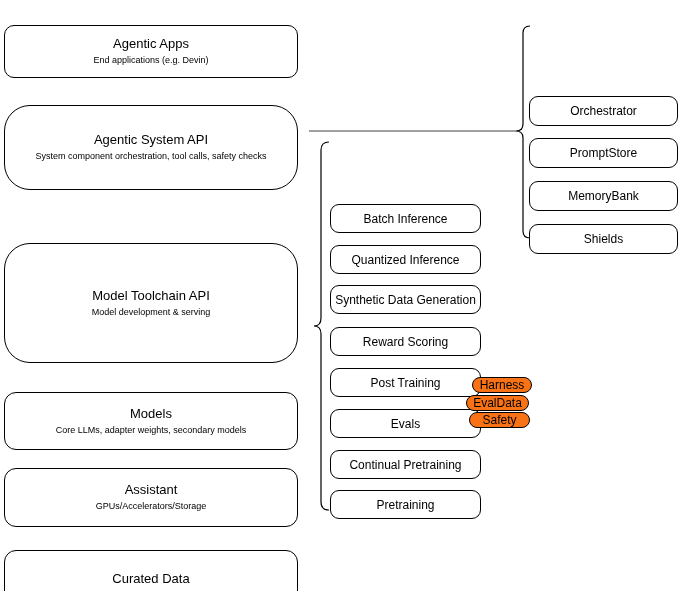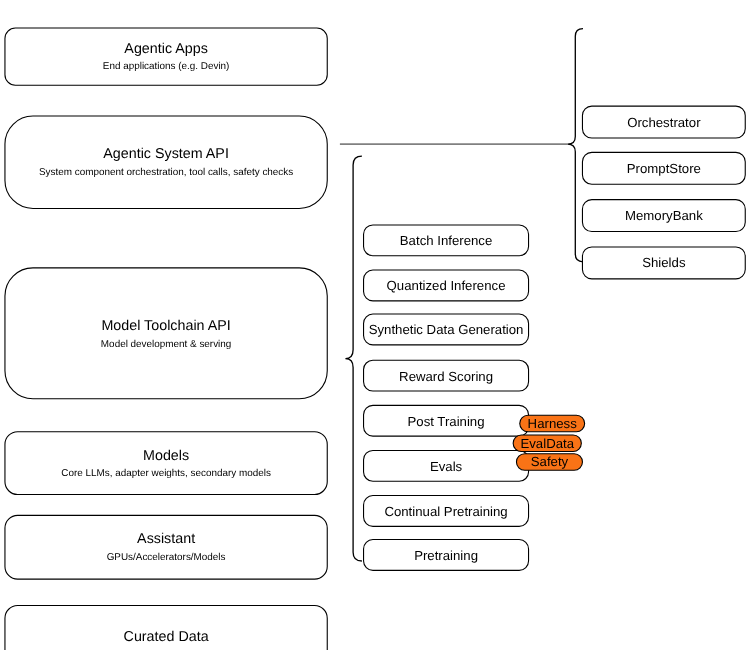--- a/index.html
+++ b/index.html
@@ -50,21 +50,21 @@
     <div class="bsub">Model development &amp; serving</div>
   </div>
 
   <div class="node lbox" style="top:372px; height:58px; border-radius:12px">
     <div class="btitle">Models</div>
     <div class="bsub">Core LLMs, adapter weights, secondary models</div>
   </div>
 
   <div class="node lbox" style="top:448px; height:59px; border-radius:12px">
     <div class="btitle">Assistant</div>
-    <div class="bsub">GPUs/Accelerators/Models</div>
+    <div class="bsub">GPUs/Accelerators/Storage</div>
   </div>
 
   <div class="node lbox" style="top:530px; height:58px; border-radius:12px">
     <div class="btitle">Curated Data</div>
   </div>
 
   <div class="node mbox" style="top:184px">
     <span>Batch Inference</span>
   </div>
   <div class="node mbox" style="top:225px">

